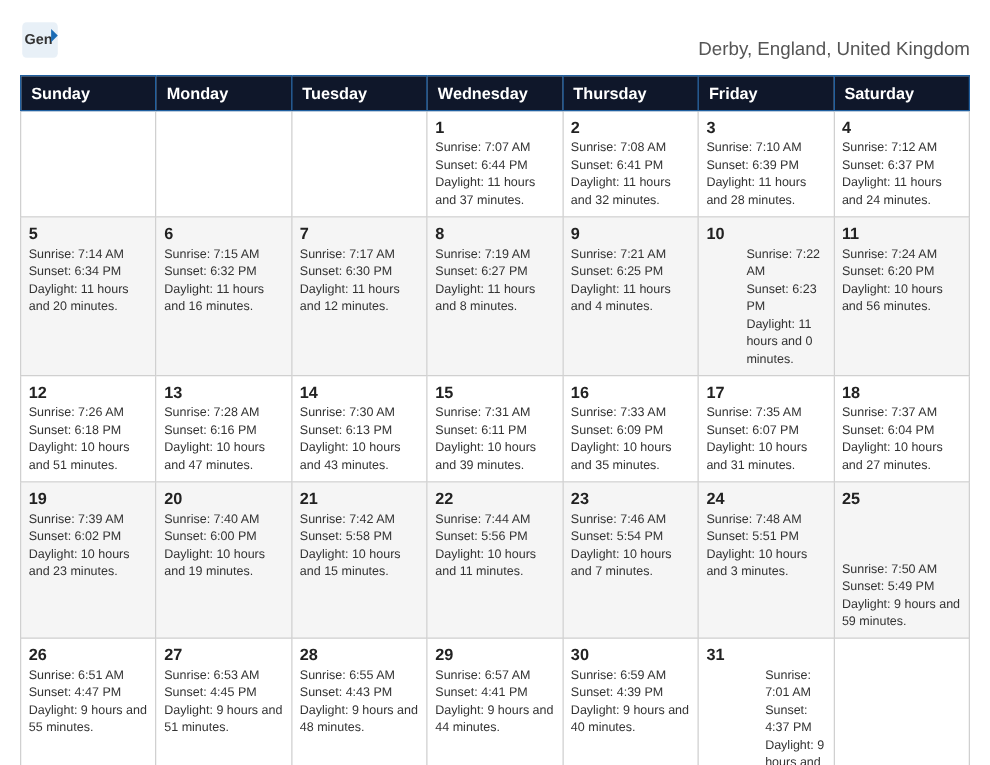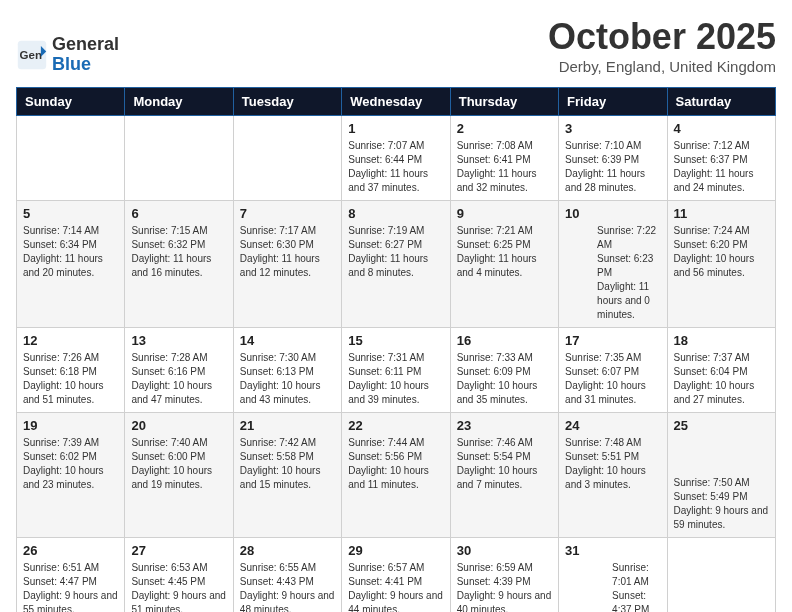--- a/index.html
+++ b/index.html
@@ -91,27 +91,22 @@
 </head>
 <body>
 
 <div class="header">
   <div class="logo">
     <svg class="logo-icon" viewBox="0 0 36 36">
       <rect x="2" y="2" width="32" height="32" rx="4" fill="#1a6bb5" opacity="0.1"></rect>
       <text x="4" y="22" font-size="13" font-weight="bold" fill="#333" font-family="Arial">Gen</text>
       <path d="M28 8 L34 14 L28 20 Z" fill="#1a6bb5"></path>
     </svg>
-    <div class="logo-text">
-      <span class="logo-general">General</span>
-      <span class="logo-blue">Blue</span>
-    </div>
   </div>
   <div class="title-block">
-    <div class="month-title">October 2025</div>
     <div class="location">Derby, England, United Kingdom</div>
   </div>
 </div>
 
 <table class="calendar">
   <thead>
     <tr>
     <th>Sunday</th>
         <th>Monday</th>
         <th>Tuesday</th>

